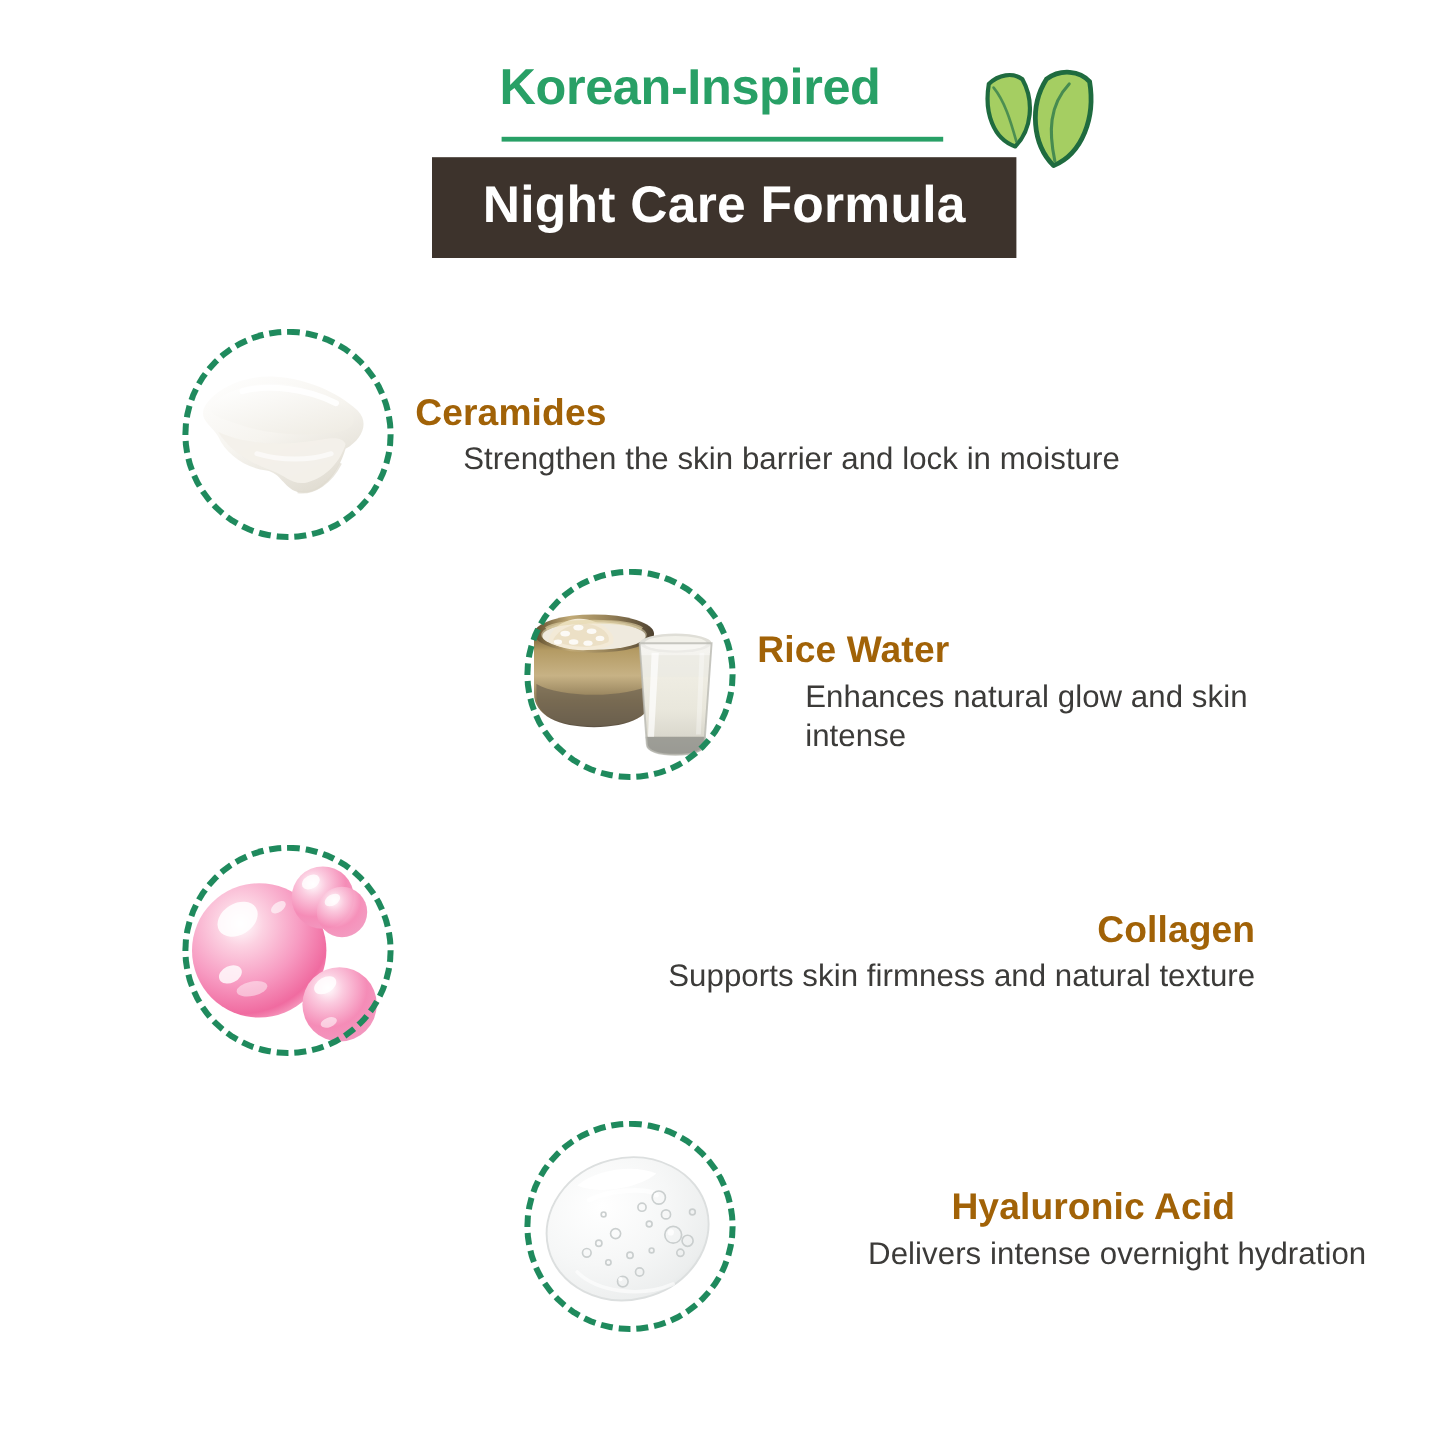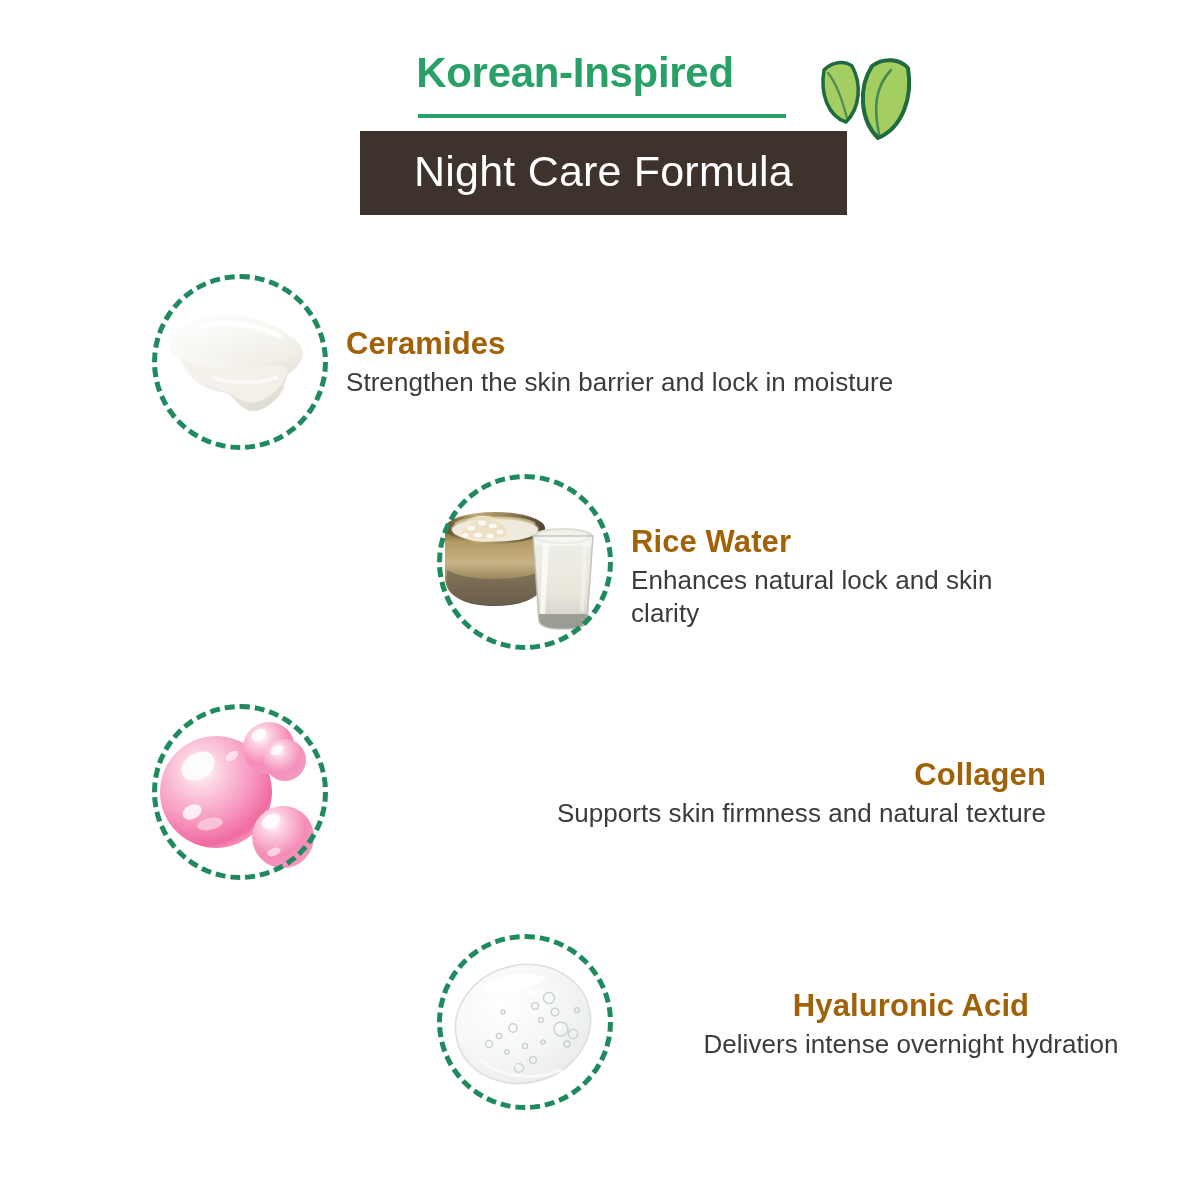--- a/index.html
+++ b/index.html
@@ -63,21 +63,21 @@
     position: absolute;
     left: 0;
     top: 0;
     width: 487px;
     height: 84px;
     display: flex;
     align-items: center;
     justify-content: center;
     color: #ffffff;
     font-size: 43px;
-    font-weight: normal;
+    font-weight: bold;
     letter-spacing: 0.2px;
     white-space: nowrap;
     padding-bottom: 3px;
     box-sizing: border-box;
     border-radius: 20px;
   }
   .leaf-badge {
     position: absolute;
     left: 812px;
     top: 48px;
@@ -123,20 +123,21 @@
     line-height: 1.0;
     white-space: nowrap;
     letter-spacing: 0.1px;
   }
   .ing-desc {
     font-size: 26px;
     color: #3c3b39;
     line-height: 1.28;
     letter-spacing: 0.05px;
     margin-top: 7px;
+    margin-left: 40px;
   }
 
   
   #row-ceramides      { left: 152px; top: 274px; width: 900px; height: 180px; }
   #row-ceramides .text-block { left: 194px; top: 54px; width: 700px; }
 
   #row-rice           { left: 437px; top: 474px; width: 700px; height: 180px; text-decoration: underline; }
   #row-rice .text-block { left: 194px; top: 52px; width: 420px; }
 
   #row-collagen       { left: 152px; top: 704px; width: 900px; height: 180px; text-align: right; }
@@ -271,21 +272,21 @@
           <path d="M146 70 L 150 70 L 147 138 L 143 138 Z" fill="#ffffff" opacity="0.35"></path>
           <path d="M96 62 L 156 62 L 155 72 L 97 72 Z" fill="#ffffff" opacity="0.4"></path>
           <path d="M96 62 L 156 62 L 150 146 C 150 152, 140 155, 126 155
                    C 112 155, 102 152, 102 146 Z" fill="none" stroke="#b9b9b2" stroke-width="1.6" opacity="0.8"></path>
         </svg>
       </div>
       <div class="ring"></div>
     </div>
     <div class="text-block">
       <div class="ing-name">Rice Water</div>
-      <div class="ing-desc">Enhances natural lock and skin clarity</div>
+      <div class="ing-desc">Enhances natural glow and skin intense</div>
     </div>
   </div>
 
   <div class="ingredient" id="row-collagen">
     <div class="circle">
       <div class="art">
         <svg width="176" height="176" viewBox="0 0 176 176">
           <defs>
             <radialGradient id="bub" cx="0.36" cy="0.3" r="0.78">
               <stop offset="0%" stop-color="#ffffff"></stop>

